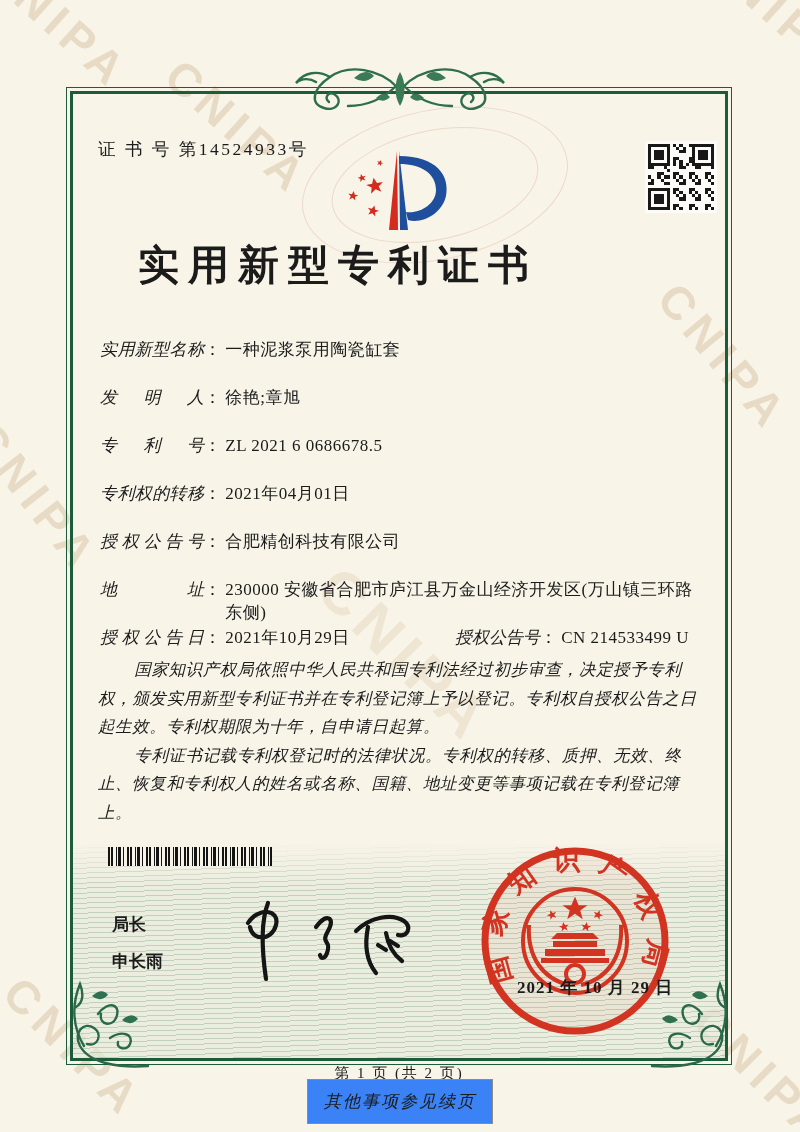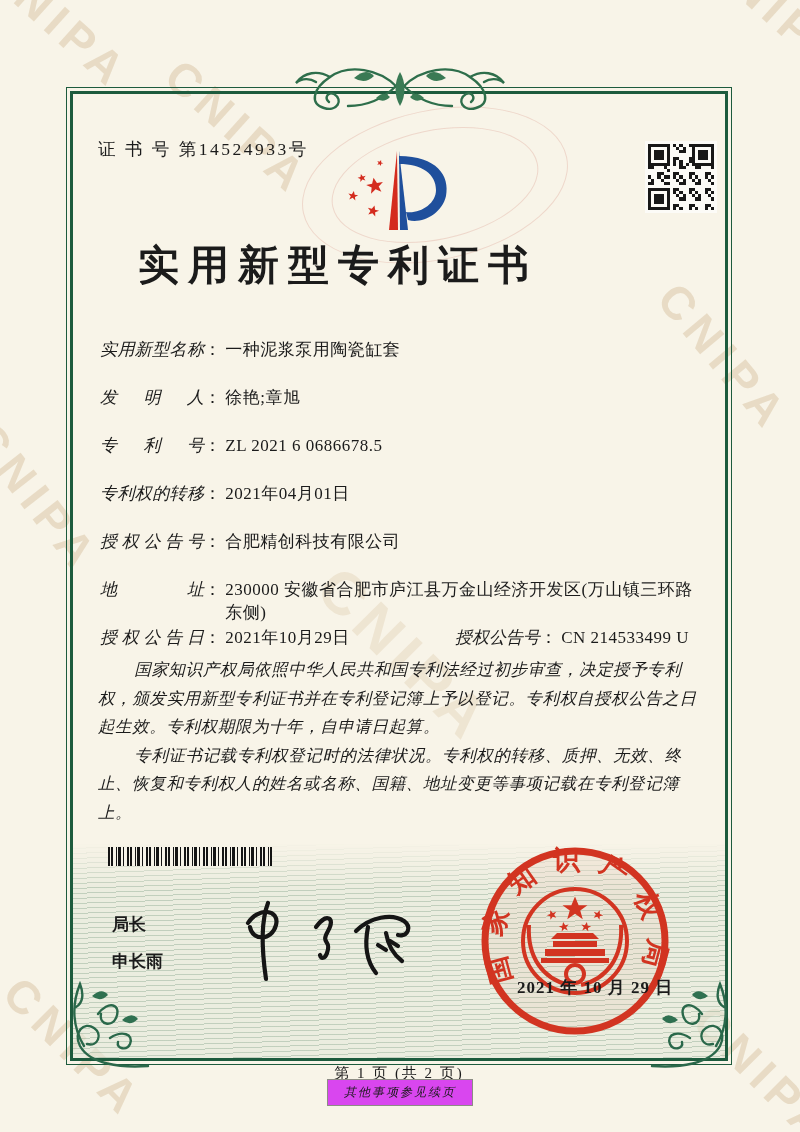--- a/index.html
+++ b/index.html
@@ -75,22 +75,22 @@
   .sig-titles .name { margin-top:14px; }
   .signature { position:absolute; left:228px; top:893px; z-index:6; }
 
   .seal { position:absolute; left:477px; top:843px; z-index:6; }
   .seal-date { position:absolute; left:517px; top:976px; z-index:7; font-weight:bold;
                font-size:17px; letter-spacing:1px; white-space:nowrap; }
 
   .page-info { position:absolute; left:66px; top:1036px; width:666px; text-align:center;
                font-size:15px; letter-spacing:2px; z-index:5;margin-top:28px; }
   .cont-note { position:absolute; left:50%; transform:translateX(-50%); top:1079px; z-index:5;
-               border:1px solid #8d8d84; background:#d946ef; padding:4px 16px;
-               font-size:12px; letter-spacing:2px; font-style:italic; white-space:nowrap; }
+               border:1px solid #8d8d84; background:#3b82f6; padding:10px 16px;
+               font-size:17px; letter-spacing:2px; font-style:italic; white-space:nowrap; }
 </style>
 </head>
 <body>
 
 <div class="paper">
 
   <div class="wm wm-0">CNIPA</div>
   <div class="wm wm-1">CNIPA</div>
   <div class="wm wm-2">CNIPA</div>
   <div class="wm wm-3">CNIPA</div>

